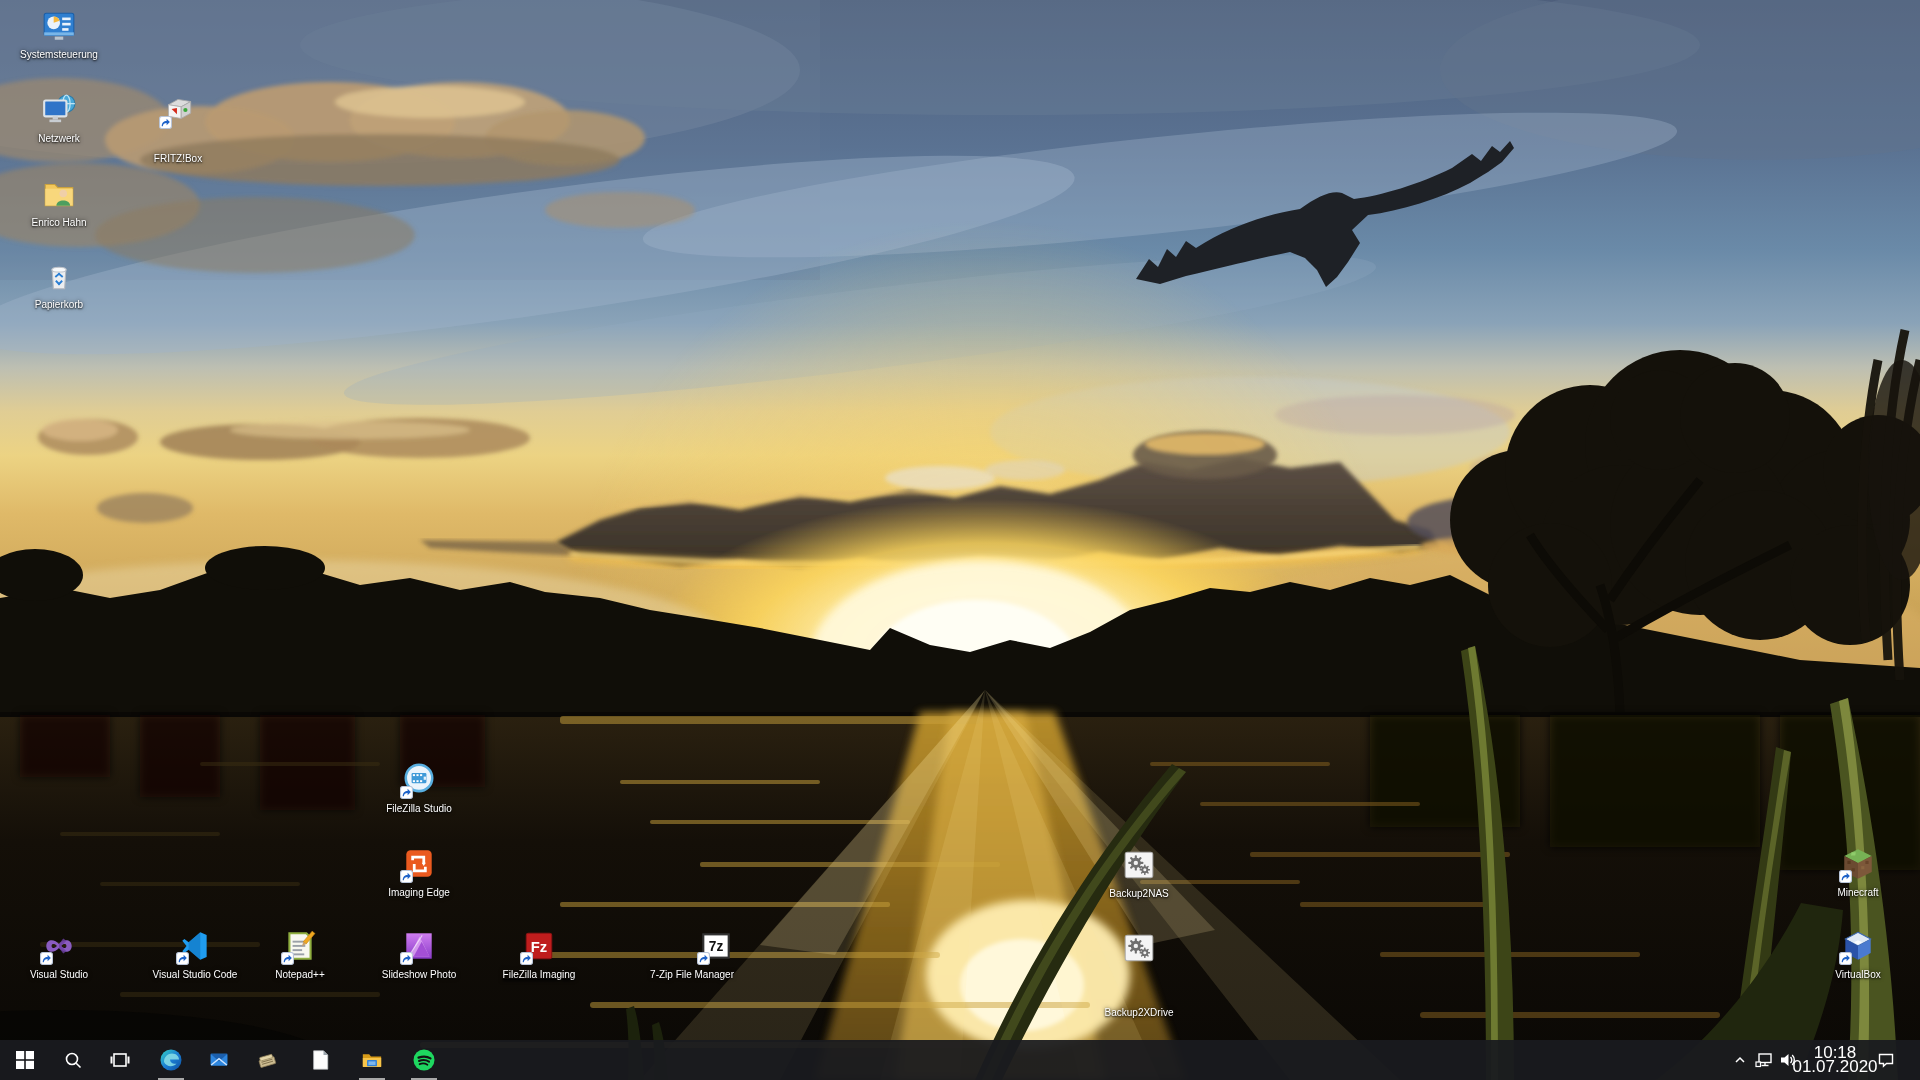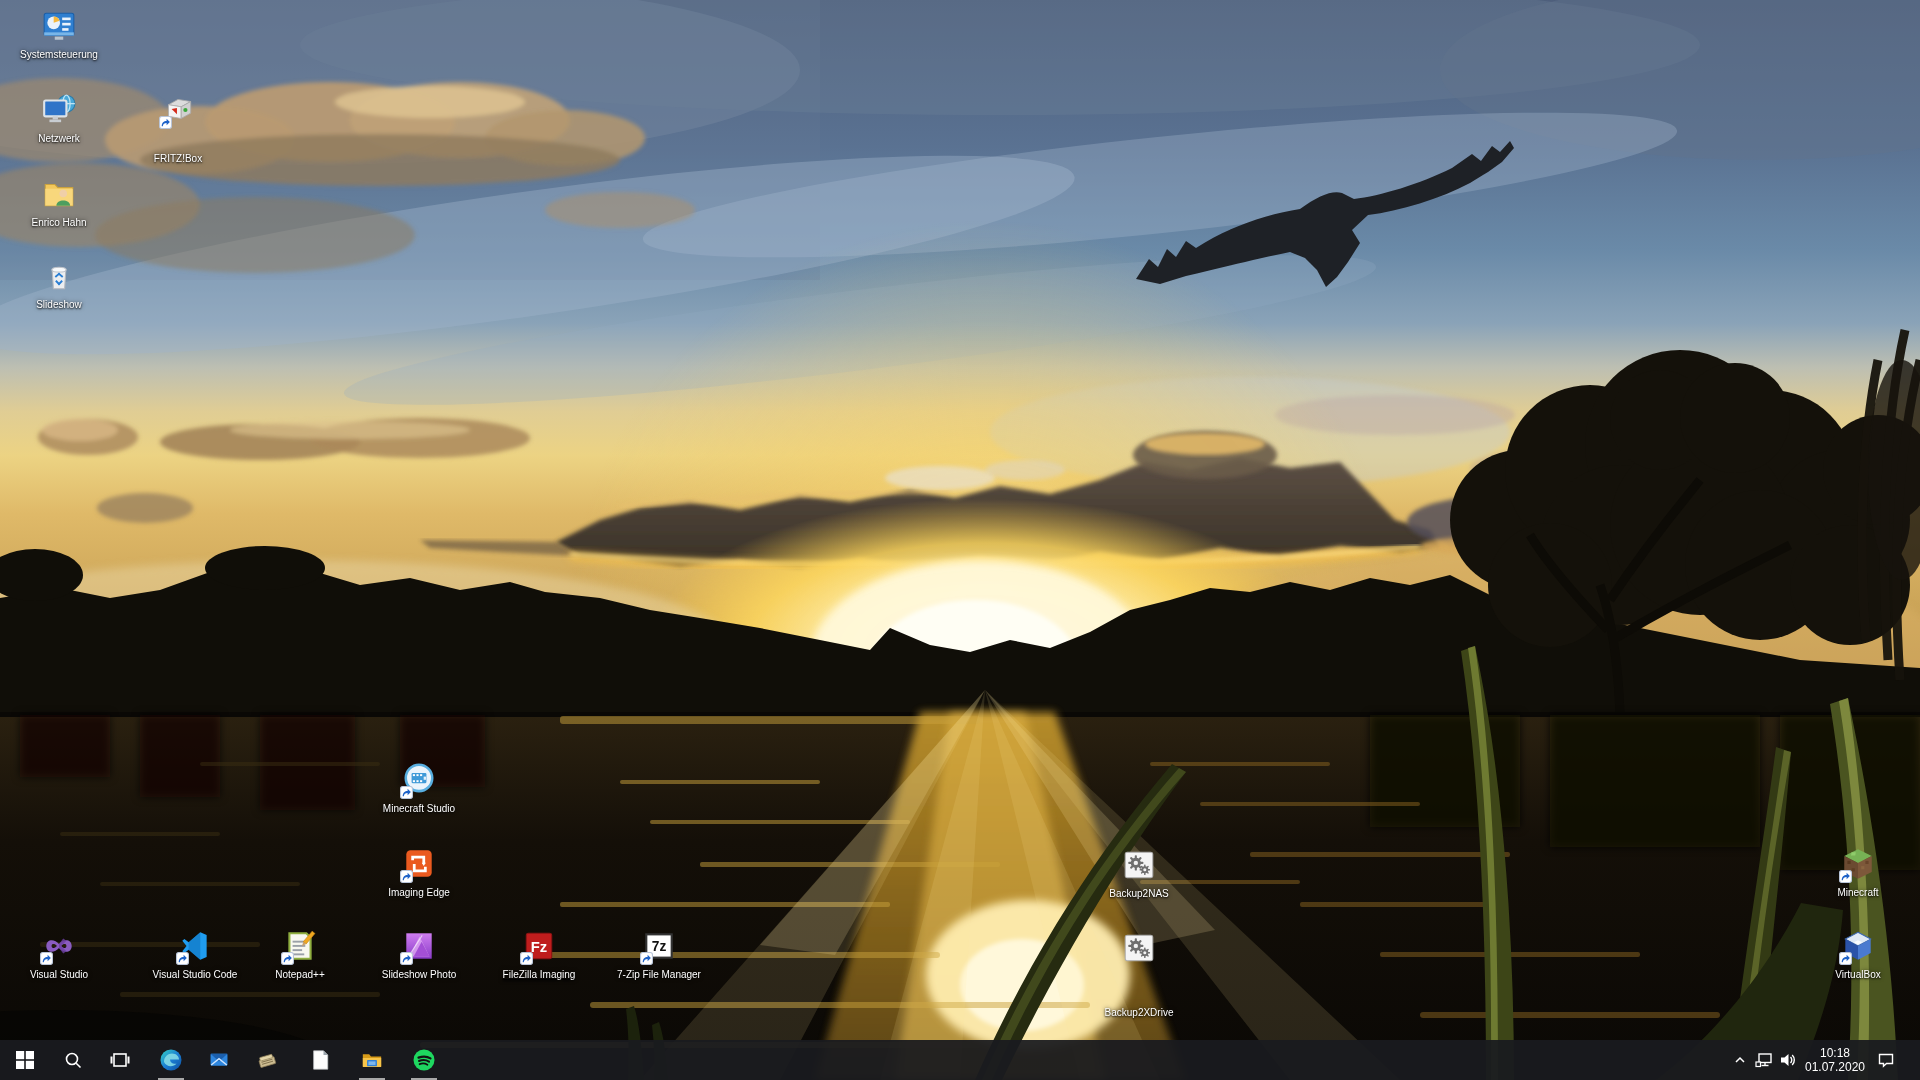--- a/index.html
+++ b/index.html
@@ -14,29 +14,29 @@
   .dicon .lbl{margin-top:3px;font-size:10px;line-height:15px;color:#fff;white-space:nowrap;
     text-shadow:0 1px 2px rgba(0,0,0,.95),0 0 4px rgba(0,0,0,.7);}
   
   .p-system{left:-16px;top:8px;}   .p-netz{left:-16px;top:92px;}
   .p-fritz{left:103px;top:92px;gap:20px;}   .p-enrico{left:-16px;top:176px;}
   .p-papier{left:-16px;top:258px;} .p-slide{left:344px;top:762px;}
   .p-imag{left:344px;top:846px;}   .p-b2nas{left:1064px;top:847px;}
   .p-mine{left:1783px;top:846px;}  .p-vs{left:-16px;top:928px;}
   .p-vsc{left:120px;top:928px;}    .p-npp{left:225px;top:928px;}
   .p-aff{left:344px;top:928px;}    .p-fz{left:464px;top:928px;text-decoration:underline;}
-  .p-7z{left:584px;top:928px;}     .p-b2x{left:1064px;top:930px;gap:36px;}
+  .p-7z{left:584px;top:928px;align-items:flex-end;}     .p-b2x{left:1064px;top:930px;gap:36px;}
   .p-vbox{left:1783px;top:928px;}
   
   #taskbar{position:absolute;left:0;bottom:0;width:1920px;height:40px;background:rgba(25,27,31,.94);}
   .tbtn{position:absolute;top:0;width:40px;height:40px;display:flex;align-items:center;justify-content:center;}
   .tbtn.running::after{content:"";position:absolute;bottom:0;left:7px;width:26px;height:2px;background:#a8a8a8;}
   .tray-btn{position:absolute;top:0;width:24px;height:40px;display:flex;align-items:center;justify-content:center;}
   #clock{position:absolute;top:0;left:1797px;width:76px;height:40px;display:flex;flex-direction:column;
-    align-items:center;justify-content:center;color:#fff;font-size:12px;line-height:14px;}
+    align-items:center;justify-content:center;color:#fff;font-size:17px;line-height:14px;}
 </style>
 </head>
 <body>
 
 <div id="screen">
 
 <svg id="wallpaper" viewBox="0 0 1920 1080" preserveAspectRatio="none">
   <defs>
     <linearGradient id="skyg" x1="0" y1="0" x2="0" y2="1">
       <stop offset="0" stop-color="#4e5f7c"></stop>
@@ -327,21 +327,21 @@
     <path d="M10.5,11 L23.5,11 22.3,29 11.7,29 Z" fill="#eceef0" stroke="#b4b8be"></path>
     <ellipse cx="17" cy="11" rx="6.7" ry="2.3" fill="#f8fafb" stroke="#c0c4ca"></ellipse>
     <g stroke="#2a7fd4" stroke-width="1.8" fill="none">
       <path d="M13.5,18 L17,15 20.5,18"></path>
       <path d="M20,21.5 L17,24.5 14,21.5"></path>
     </g>
     <polygon points="17,13.6 18.6,15.6 15.4,15.6" fill="#2a7fd4"></polygon>
     <polygon points="17,26 15.4,24 18.6,24" fill="#2a7fd4"></polygon>
   </svg>
       </div>
-  <div class="lbl">Slideshow</div>
+  <div class="lbl">Papierkorb</div>
 </div>
 
 <div class="dicon p-slide">
   <div class="art">
         <svg width="36" height="36" viewBox="0 0 34 34">
     <circle cx="17" cy="15" r="12.5" fill="#eaf4fc" stroke="#58aee0" stroke-width="2.4"></circle>
     <rect x="10" y="10.5" width="14" height="9.5" rx="1" fill="#3f9ad8"></rect>
     <g fill="#ffffff">
       <rect x="11.2" y="11.5" width="2" height="1.8"></rect>
             <rect x="14.6" y="11.5" width="2" height="1.8"></rect>
@@ -349,21 +349,21 @@
       <rect x="11.2" y="17.2" width="2" height="1.8"></rect>
             <rect x="14.6" y="17.2" width="2" height="1.8"></rect>
             <rect x="18" y="17.2" width="2" height="1.8"></rect>
       <rect x="21.4" y="13.8" width="2.2" height="3" opacity=".85"></rect>
     </g>
   </svg>
   <svg class="sc" viewBox="0 0 12 12">
           <use href="#sc"></use>
         </svg>
       </div>
-  <div class="lbl">Minecraft Studio</div>
+  <div class="lbl">FileZilla Studio</div>
 </div>
 
 <div class="dicon p-imag">
   <div class="art">
         <svg width="36" height="36" viewBox="0 0 34 34">
     <rect x="5" y="4" width="24" height="25" rx="4" fill="#ea5a1f"></rect>
     <g stroke="#ffffff" stroke-width="2.6" fill="none">
       <path d="M11,13.5 L11,10.5 21.5,10.5 21.5,17"></path>
       <path d="M23,19.5 L23,23.5 12.5,23.5 12.5,17"></path>
     </g>

